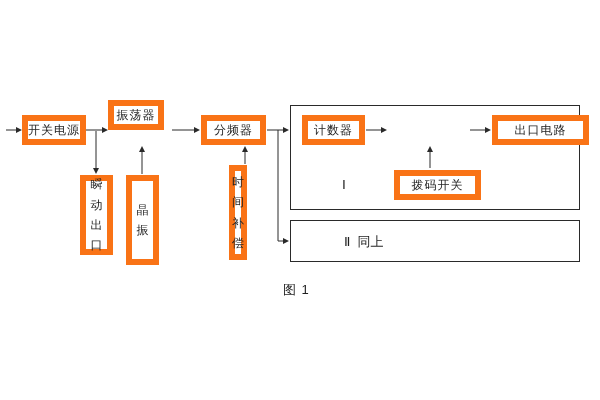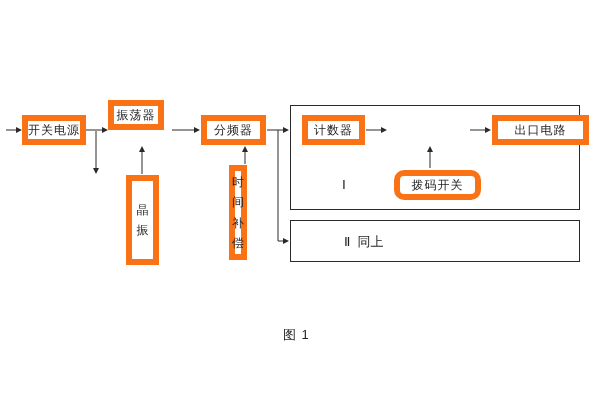--- a/index.html
+++ b/index.html
@@ -37,21 +37,20 @@
   .glabel {
     position:absolute;
     font-size:13px;
     white-space:pre;
   }
   .caption {
     position:absolute;
     font-size:13px;
     white-space:pre;
     letter-spacing:1px;
-    margin-top:45px;
   }
   svg.wires { position:absolute; left:0; top:0; }
 </style>
 </head>
 <body>
 
 <div class="canvas">
 
   <svg class="wires" width="600" height="400" viewBox="0 0 600 400">
     <defs>
@@ -79,20 +78,24 @@
   </div>
 
   <div class="box" style="left:108px;top:100px;width:56px;height:30px;">
     <span>振荡器</span>
   </div>
 
   <div class="box" style="left:201px;top:115px;width:65px;height:30px;">
     <span>分频器</span>
   </div>
 
+  <div class="box vbox" style="left:80px;top:175px;width:33px;height:80px;">
+    <div>瞬动</div>
+    <div>出口</div>
+  </div>
 
   <div class="box vbox" style="left:126px;top:175px;width:33px;height:90px;">
     <div>晶</div>
     <div>振</div>
   </div>
 
   <div class="box vbox" style="left:229px;top:165px;width:18px;height:95px;">
     <div>时间</div>
     <div>补偿</div>
   </div>
@@ -101,21 +104,21 @@
 
   <div class="box" style="left:302px;top:115px;width:63px;height:30px;">
     <span>计数器</span>
   </div>
 
 
   <div class="box" style="left:492px;top:115px;width:97px;height:30px;">
     <span>出口电路</span>
   </div>
 
-  <div class="box" style="left:394px;top:170px;width:87px;height:30px;border-radius:10px;">
+  <div class="box" style="left:394px;top:170px;width:87px;height:30px;">
     <span>拨码开关</span>
   </div>
 
   <div class="glabel" style="left:342px;top:177px;">Ⅰ</div>
 
   <div class="group" style="left:290px;top:220px;width:290px;height:42px;"></div>
 
   <div class="glabel" style="left:344px;top:233px;">Ⅱ  同上</div>
 
   <div class="caption" style="left:283px;top:281px;">图 1</div>

